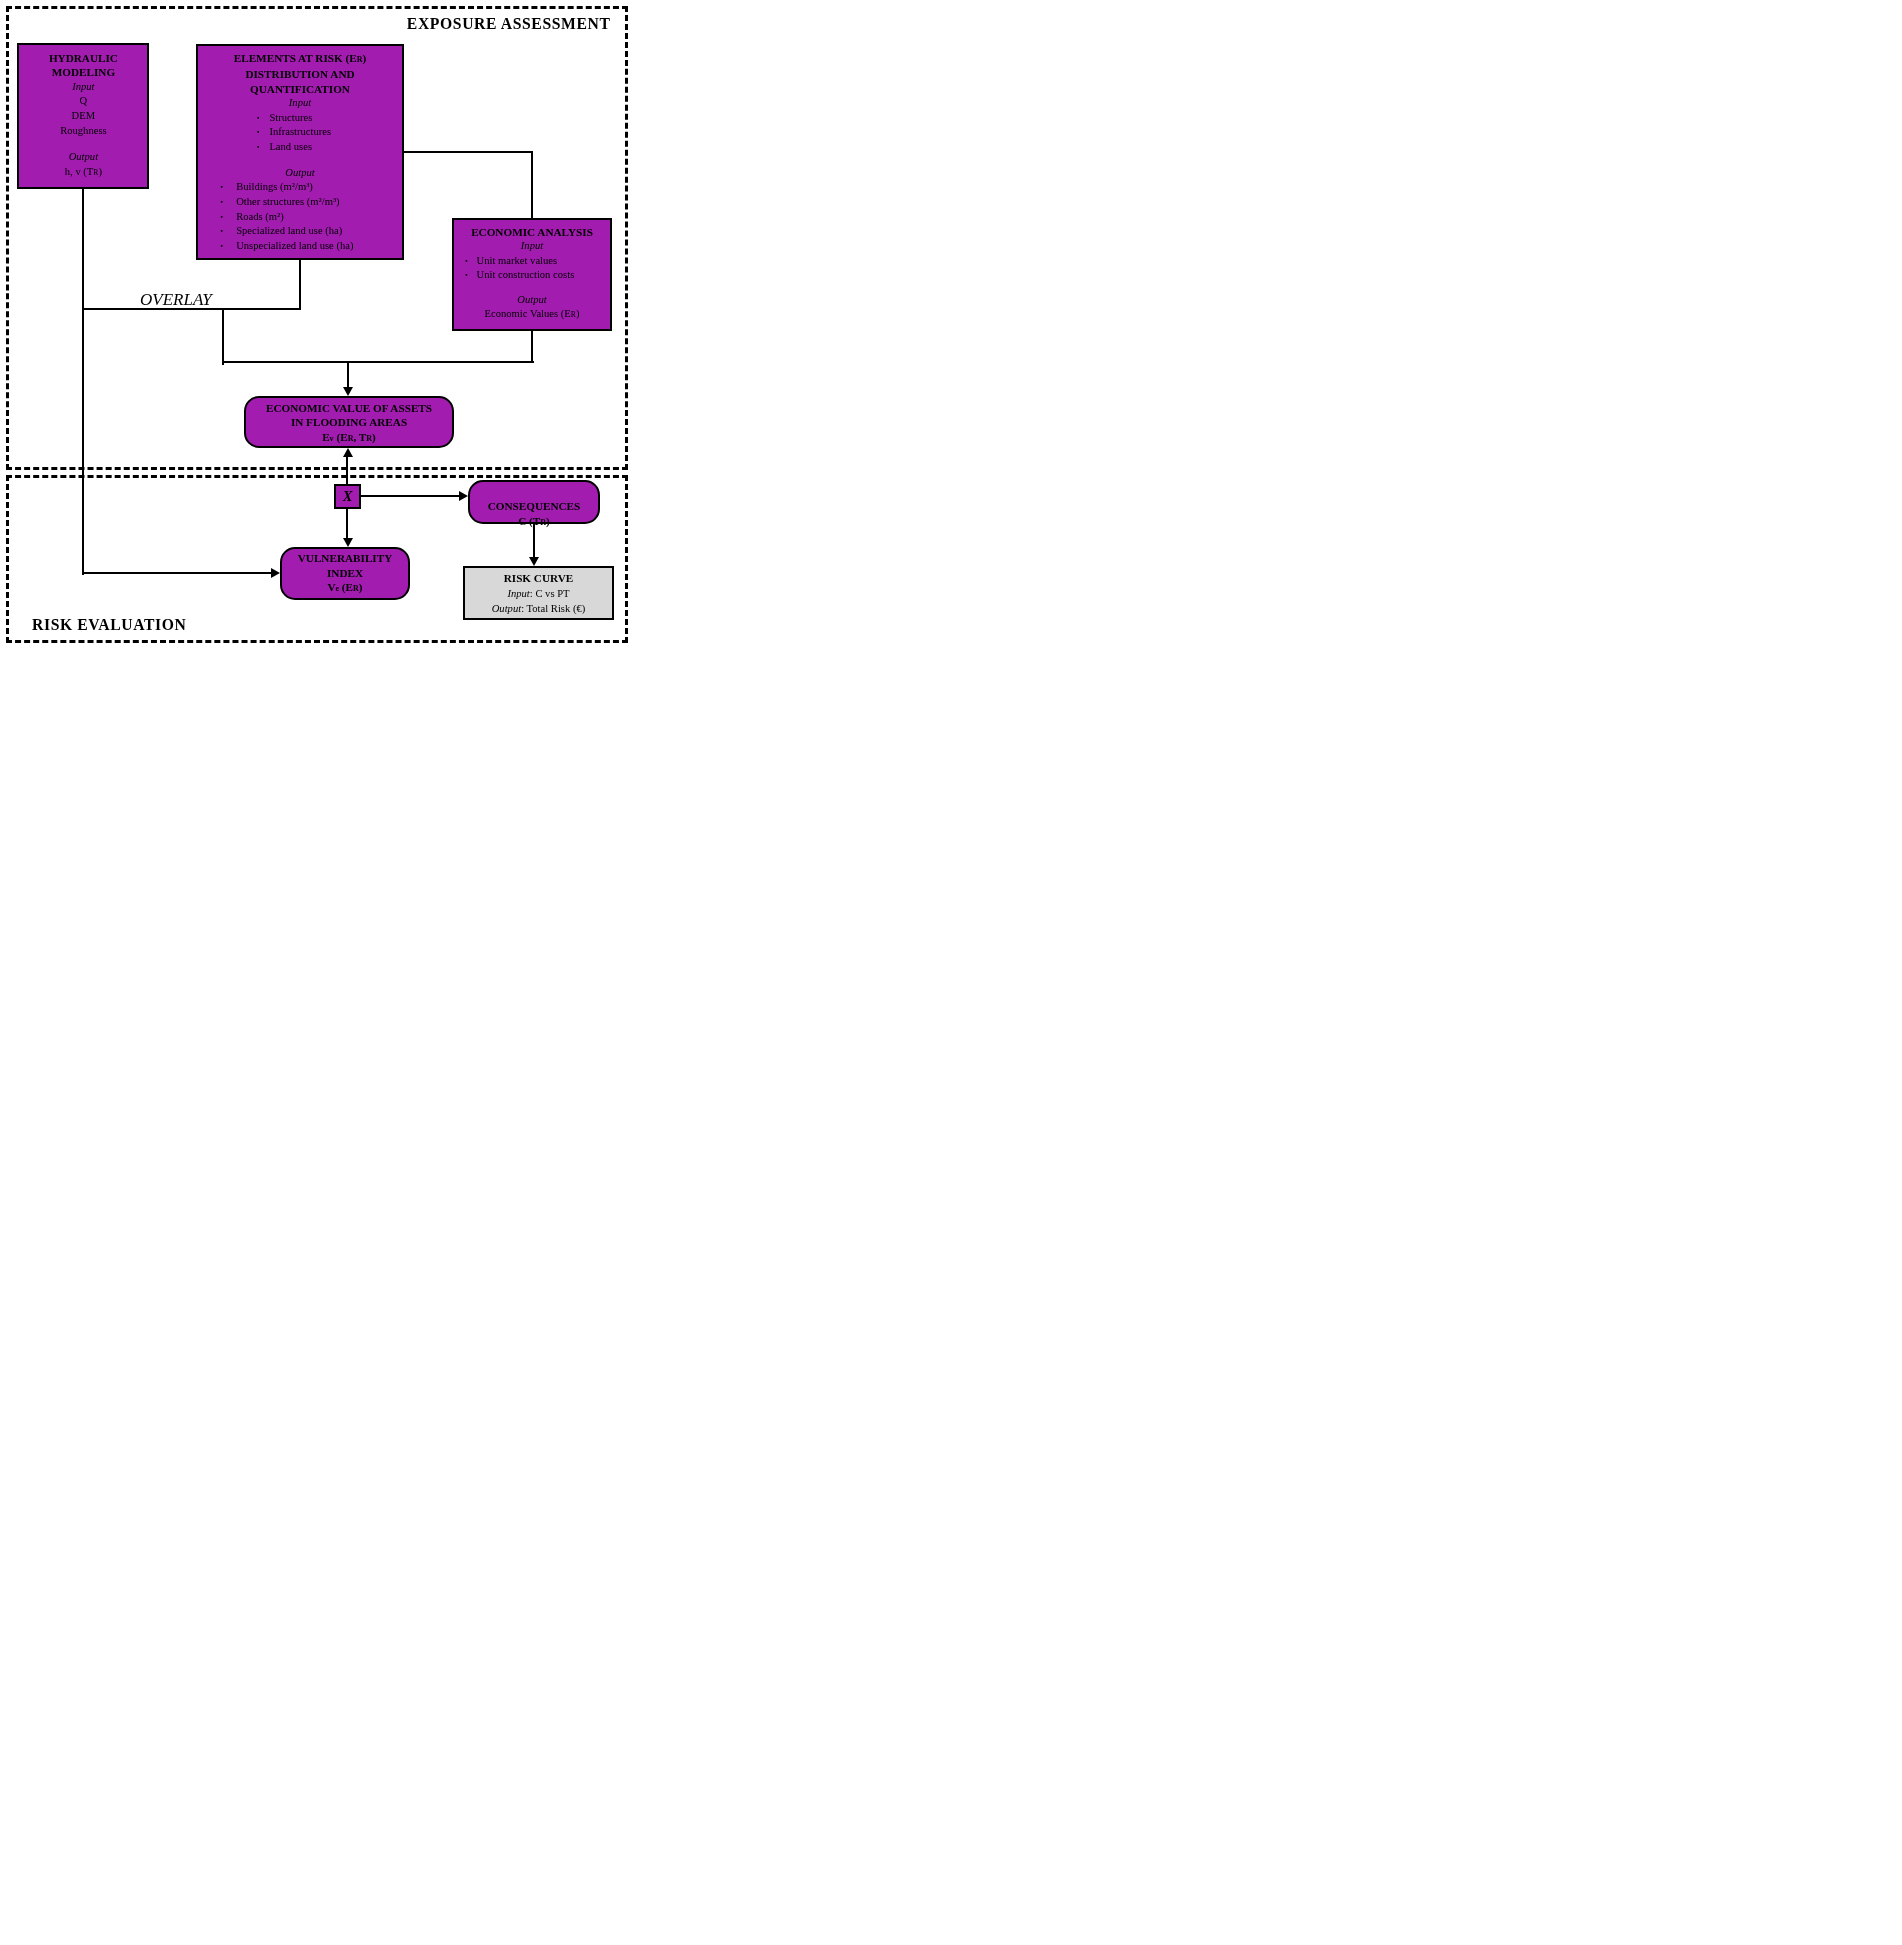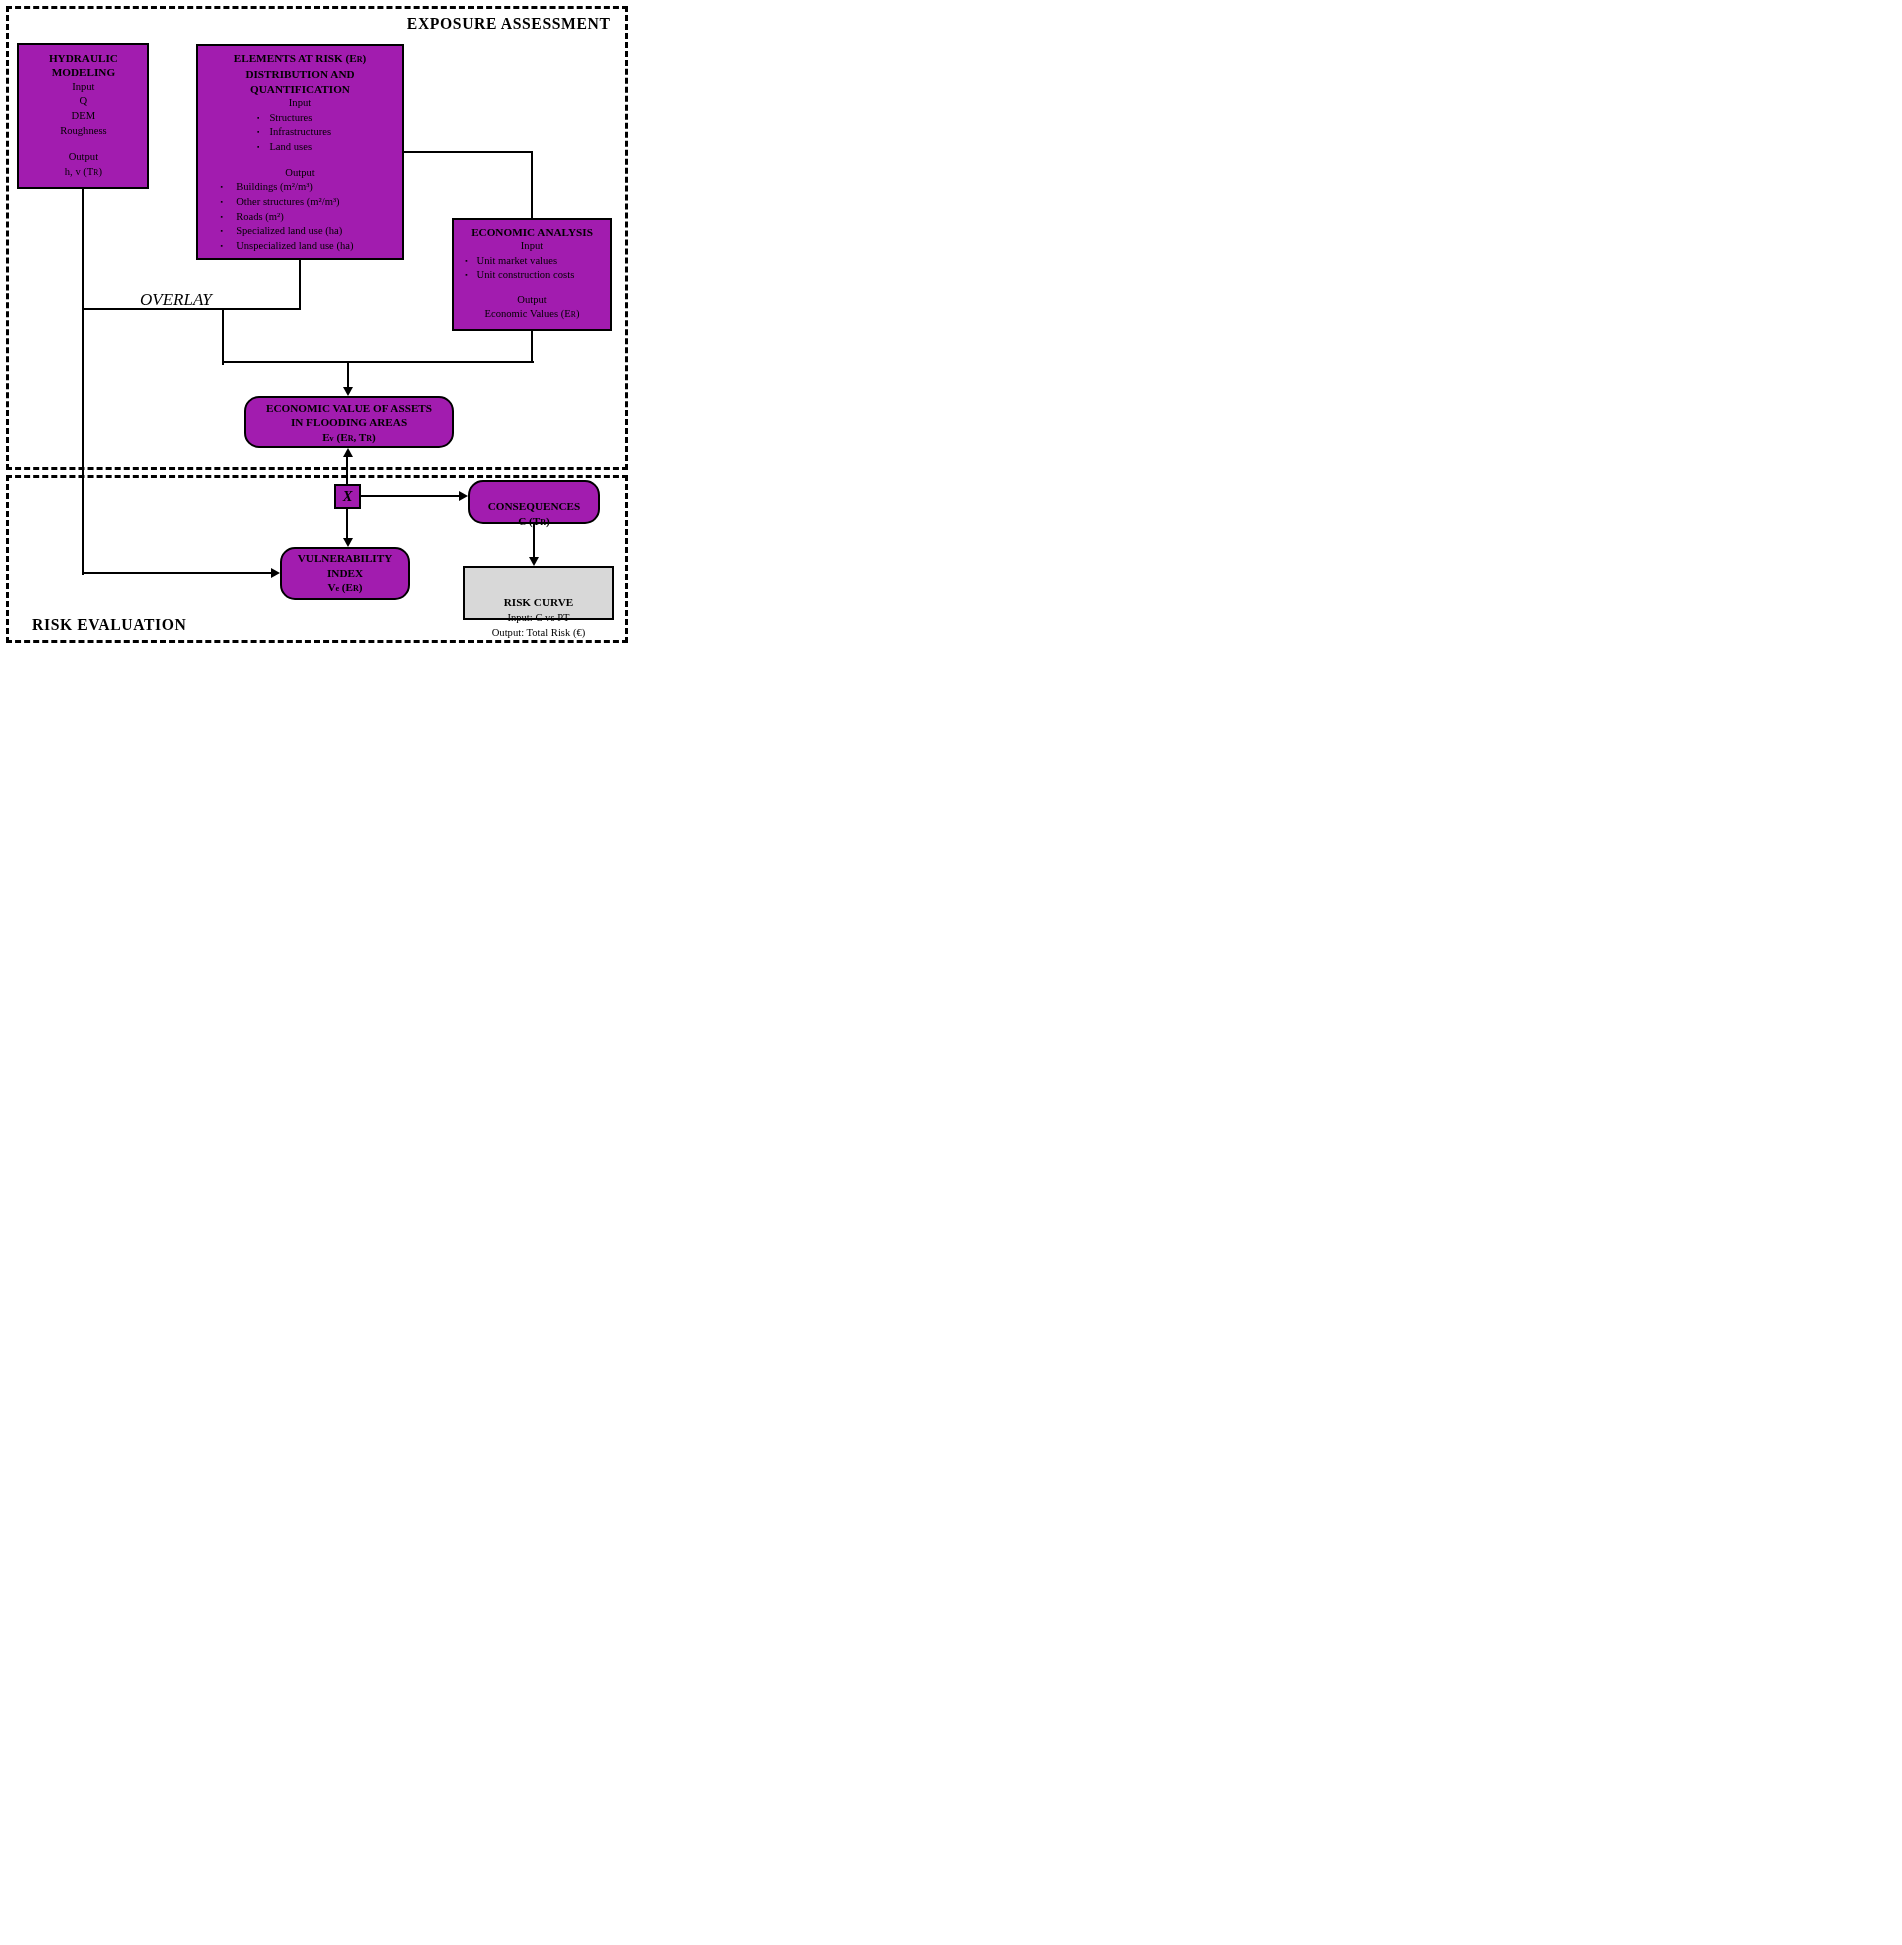--- a/index.html
+++ b/index.html
@@ -7,21 +7,21 @@
   .canvas{
     position:relative;width:634px;height:649px;background:#fff;
     font-family:"Liberation Serif","DejaVu Serif",serif;color:#000;overflow:hidden;
   }
   .section{position:absolute;border:3.9px dashed #000;background:transparent;z-index:1;}
   .sec-title{position:absolute;font-weight:bold;font-size:15.7px;letter-spacing:0.6px;z-index:2;}
   .box{position:absolute;border:2.2px solid #000;background:#a21caf;z-index:4;text-align:center;}
   .box.thick{border-width:2.8px;border-radius:15px;}
   .bt{font-weight:bold;font-size:11.2px;line-height:14.6px;}
   .tl{font-size:10.6px;line-height:14.6px;}
-  .it{}
+  .it{font-style:italic;}
   .sb{font-size:0.72em;}
   ul.blist{list-style:none;margin:0;padding:0;text-align:left;}
   ul.blist li{display:flex;align-items:flex-end;font-size:10.6px;line-height:14.6px;}
   ul.blist .blt{font-size:6.7px;flex:0 0 auto;}
   .line{position:absolute;background:#000;z-index:5;}
   .arr{position:absolute;width:0;height:0;z-index:6;}
   .arr.right{border-top:5px solid transparent;border-bottom:5px solid transparent;border-left:9px solid #000;}
   .arr.down{border-left:5px solid transparent;border-right:5px solid transparent;border-top:9px solid #000;}
   .arr.up{border-left:5px solid transparent;border-right:5px solid transparent;border-bottom:9px solid #000;}
   .overlay-lbl{position:absolute;font-style:italic;font-size:17px;z-index:3;}
@@ -156,19 +156,19 @@
     <div class="bt" style="line-height:15px;"><span>C (T</span><span class="sb">R</span><span>)</span></div>
   </div>
 
   <div class="box thick" style="left:280px;top:547px;width:130px;height:53px;padding-top:2.2px;">
     <div class="bt">VULNERABILITY</div>
     <div class="bt">INDEX</div>
     <div class="bt"><span>V</span><span class="sb">e</span><span> (E</span><span class="sb">R</span><span>)</span></div>
   </div>
 
   <div class="box" style="left:463px;top:566px;width:151px;height:54px;padding-top:2.8px;background:#d8d8d8;">
-    <div class="bt" style="line-height:15px;margin-top:24px;">RISK CURVE</div>
+    <div class="bt" style="line-height:15px;">RISK CURVE</div>
     <div class="tl" style="line-height:15px;"><span class="it">Input</span><span>: C vs PT</span></div>
     <div class="tl" style="line-height:15px;"><span class="it">Output</span><span>: Total Risk (€)</span></div>
   </div>
 
 </div>
 
 
 </body></html>

